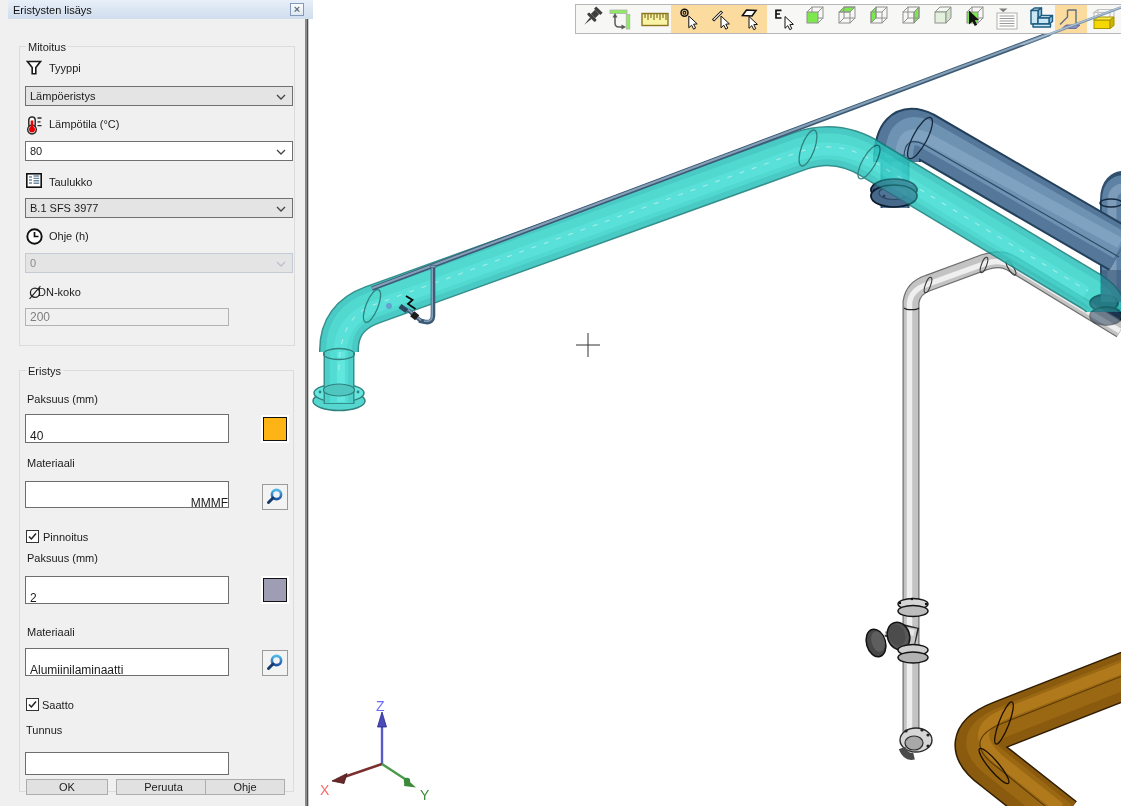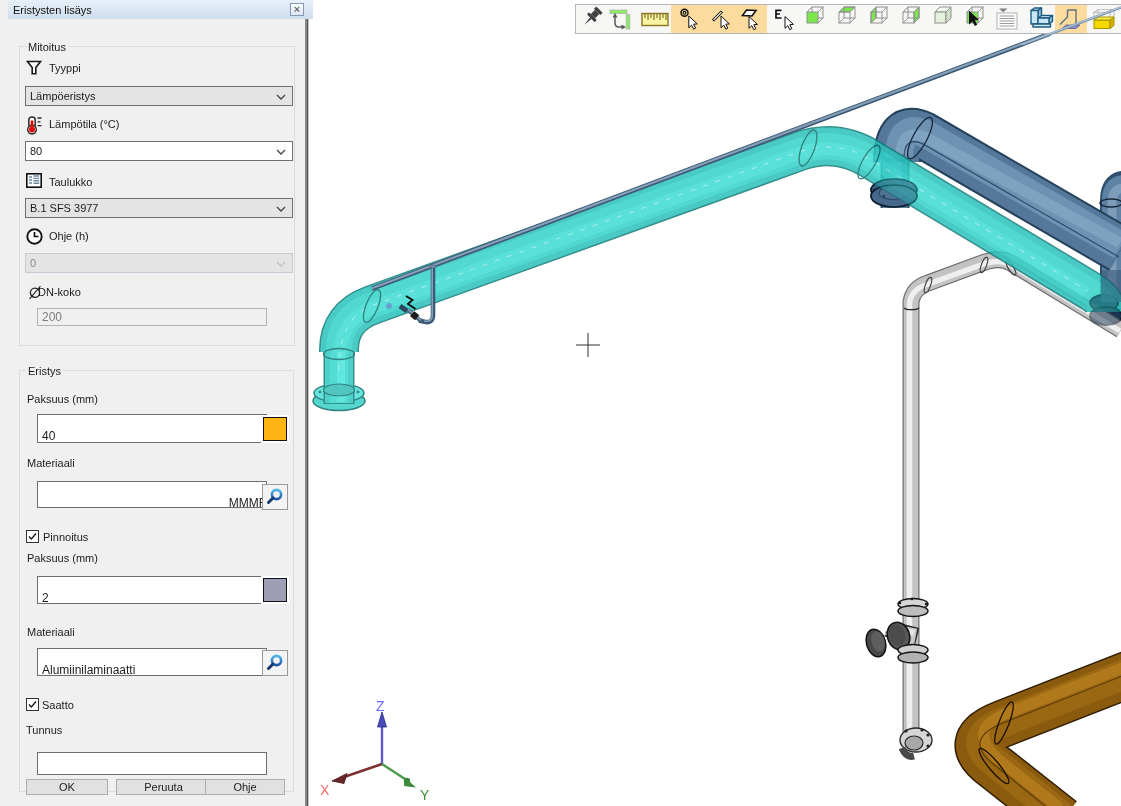--- a/index.html
+++ b/index.html
@@ -17,21 +17,21 @@
 #closebtn { position:absolute; left:290px; top:3px; width:14px; height:13px;
   background:linear-gradient(#fdfdfe,#dfe7f1); border:1px solid #8499b9;
   color:#5f6f82; font-size:11px; font-weight:bold; line-height:10px; text-align:center; }
 .grp { position:absolute; border:1px solid #dcdcdc; }
 .grplbl { position:absolute; background:#f0f0f0; padding:0 2px; }
 .lbl { position:absolute; }
 .combo { position:absolute; left:25px; width:268px; height:20px;
   border:1px solid #707070; background:#e4e4e4; }
 .combo span { position:absolute; left:4px; top:3px; }
 .combo svg { position:absolute; right:6px; top:7px; }
-.tb { position:absolute; left:37px; width:230px; border:1px solid #6e6e6e;
+.tb { position:absolute; left:25px; width:204px; border:1px solid #6e6e6e;
   background:#fff; padding:14px 0 0 4px; font-size:12px; }
 .cbx { position:absolute; left:26px; width:13px; height:13px; border:1px solid #333;
   background:#fff; }
 .btn { position:absolute; height:16px; background:#e1e1e1; border:1px solid #adadad;
   text-align:center; padding-top:1px; }
 .sw { position:absolute; left:261px; width:28px; height:28px; background:#fff; }
 .sw i { position:absolute; left:2px; top:2px; right:2px; bottom:2px; border:1px solid #111; display:block; }
 .mag { position:absolute; left:262px; width:26px; height:26px; background:#f3f3f3; border:1px solid #9a9a9a; }
 .icn { position:absolute; }
 </style>

